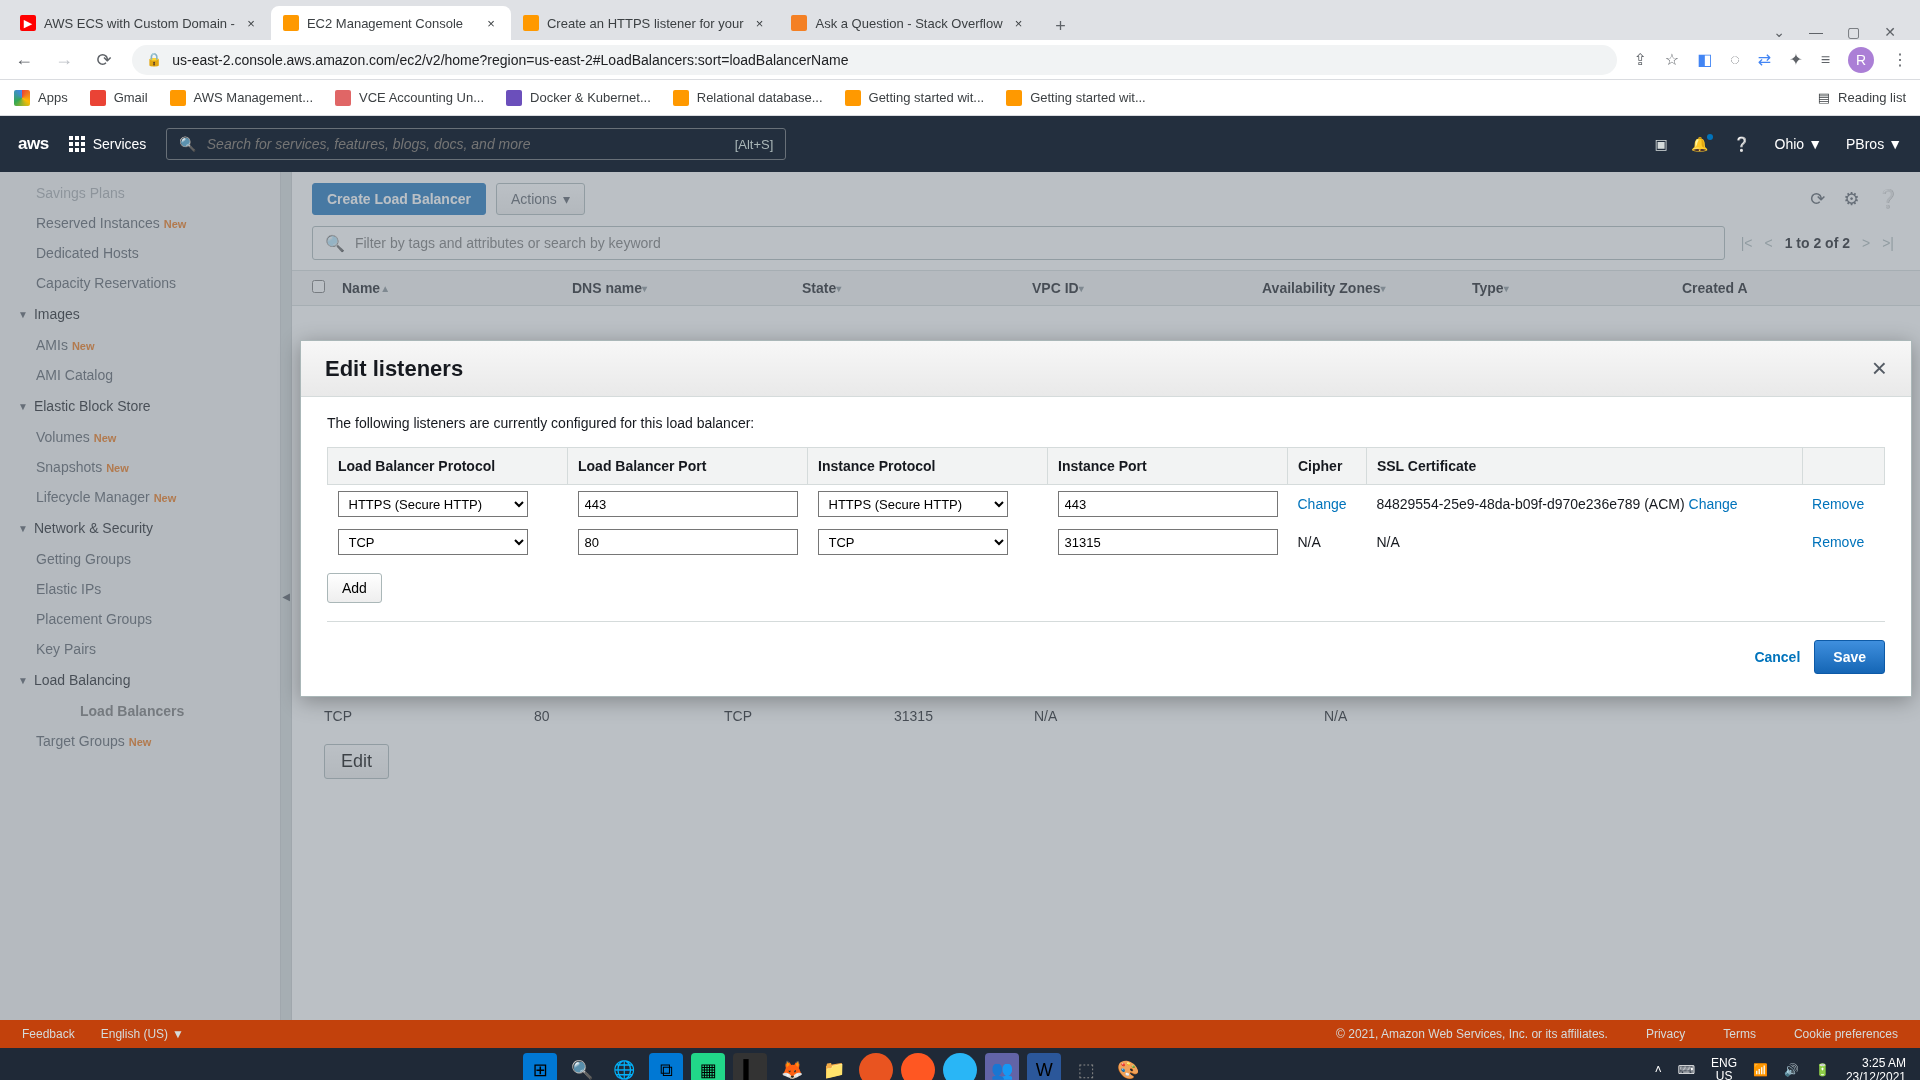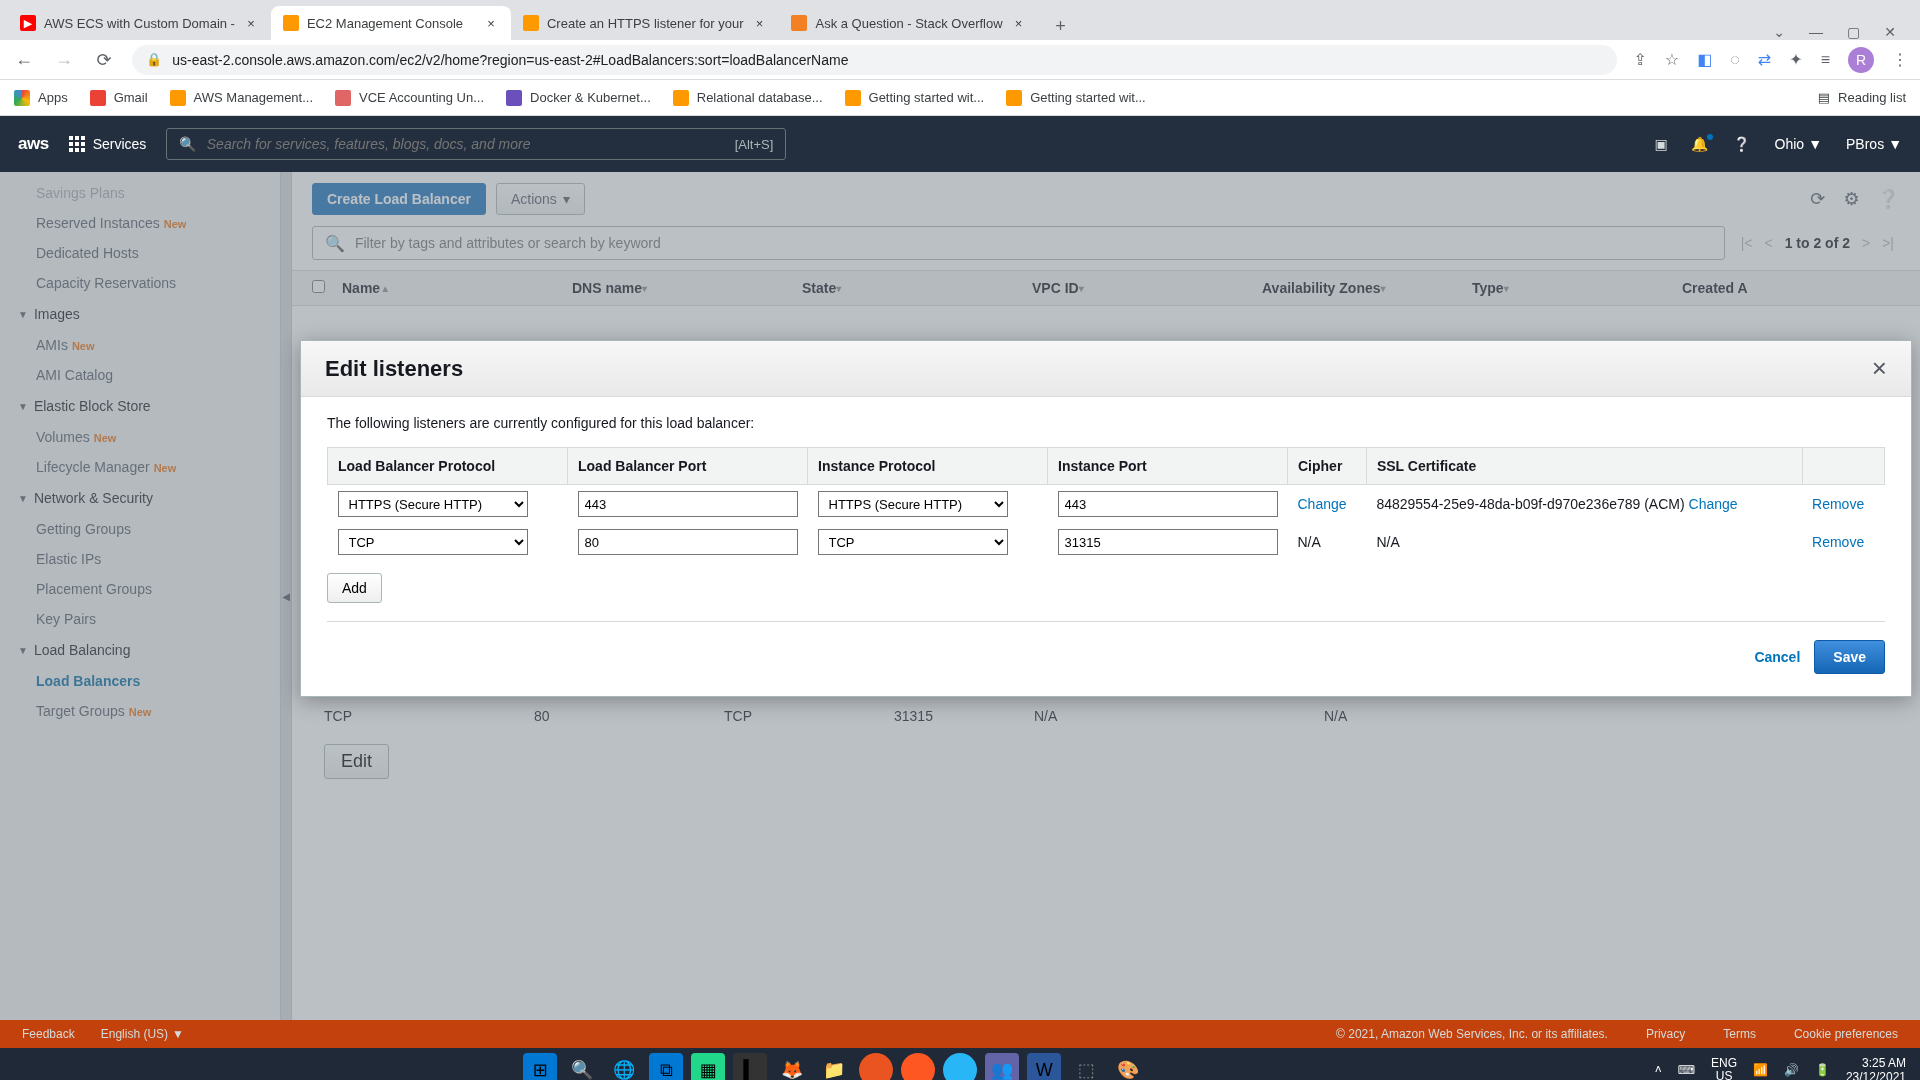--- a/index.html
+++ b/index.html
@@ -42,21 +42,21 @@
 .notify-dot{position:relative;}
 .notify-dot::after{content:"";position:absolute;top:-2px;right:-4px;width:6px;height:6px;background:#0073bb;border-radius:50%;}
 
 
 .main{display:flex;height:calc(100% - 40px - 40px - 36px - 44px - 28px - 44px);background:#f2f3f3;position:relative;}
 .sidebar{width:280px;background:#f2f3f3;overflow-y:auto;padding:6px 0;font-size:14px;color:#545b64;}
 .sb-group{padding:8px 18px;font-weight:normal;color:#16191f;display:flex;align-items:center;gap:6px;}
 .sb-group::before{content:"▼";font-size:10px;color:#545b64;}
 .sb-item{padding:7px 18px 7px 36px;cursor:pointer;}
 .sb-item .new{color:#ec7211;font-size:11px;font-weight:bold;margin-left:4px;}
-.sb-item.selected{color:#0369a1;font-weight:bold;}
+.sb-item.selected{color:#737373;font-weight:bold;margin-left:44px;}
 .sb-collapse{width:12px;background:#d5dbdb;display:flex;align-items:center;justify-content:center;cursor:pointer;font-size:10px;color:#545b64;border-left:1px solid #c9cdcf;border-right:1px solid #c9cdcf;}
 
 .content{flex:1;background:#fff;overflow:hidden;position:relative;}
 .toolbar{height:54px;display:flex;align-items:center;padding:0 20px;gap:10px;}
 .btn{height:32px;padding:0 14px;border-radius:3px;border:1px solid #aab7b8;background:linear-gradient(#fff,#eee);font-size:14px;color:#545b64;display:flex;align-items:center;gap:6px;cursor:pointer;}
 .btn.primary{background:#1771bb;border-color:#1771bb;color:#fff;font-weight:bold;}
 .toolbar-icons{margin-left:auto;display:flex;gap:18px;color:#545b64;font-size:18px;}
 
 .filter-row{padding:0 20px 10px;}
 .filter-box{height:34px;border:1px solid #aab7b8;border-radius:3px;display:flex;align-items:center;padding:0 12px;gap:10px;background:#fff;}
@@ -246,20 +246,21 @@
     <div class="sb-group">
         <span>Images</span>
       </div>
     <div class="sb-item"><span>AMIs</span><span class="new">New</span></div>
     <div class="sb-item"><span>AMI Catalog</span></div>
 
     <div class="sb-group">
         <span>Elastic Block Store</span>
       </div>
     <div class="sb-item"><span>Volumes</span><span class="new">New</span></div>
+    <div class="sb-item"><span>Snapshots</span><span class="new">New</span></div>
     <div class="sb-item"><span>Lifecycle Manager</span><span class="new">New</span></div>
 
     <div class="sb-group">
         <span>Network &amp; Security</span>
       </div>
     <div class="sb-item"><span>Getting Groups</span></div>
     <div class="sb-item"><span>Elastic IPs</span></div>
     <div class="sb-item"><span>Placement Groups</span></div>
     <div class="sb-item"><span>Key Pairs</span></div>
 

